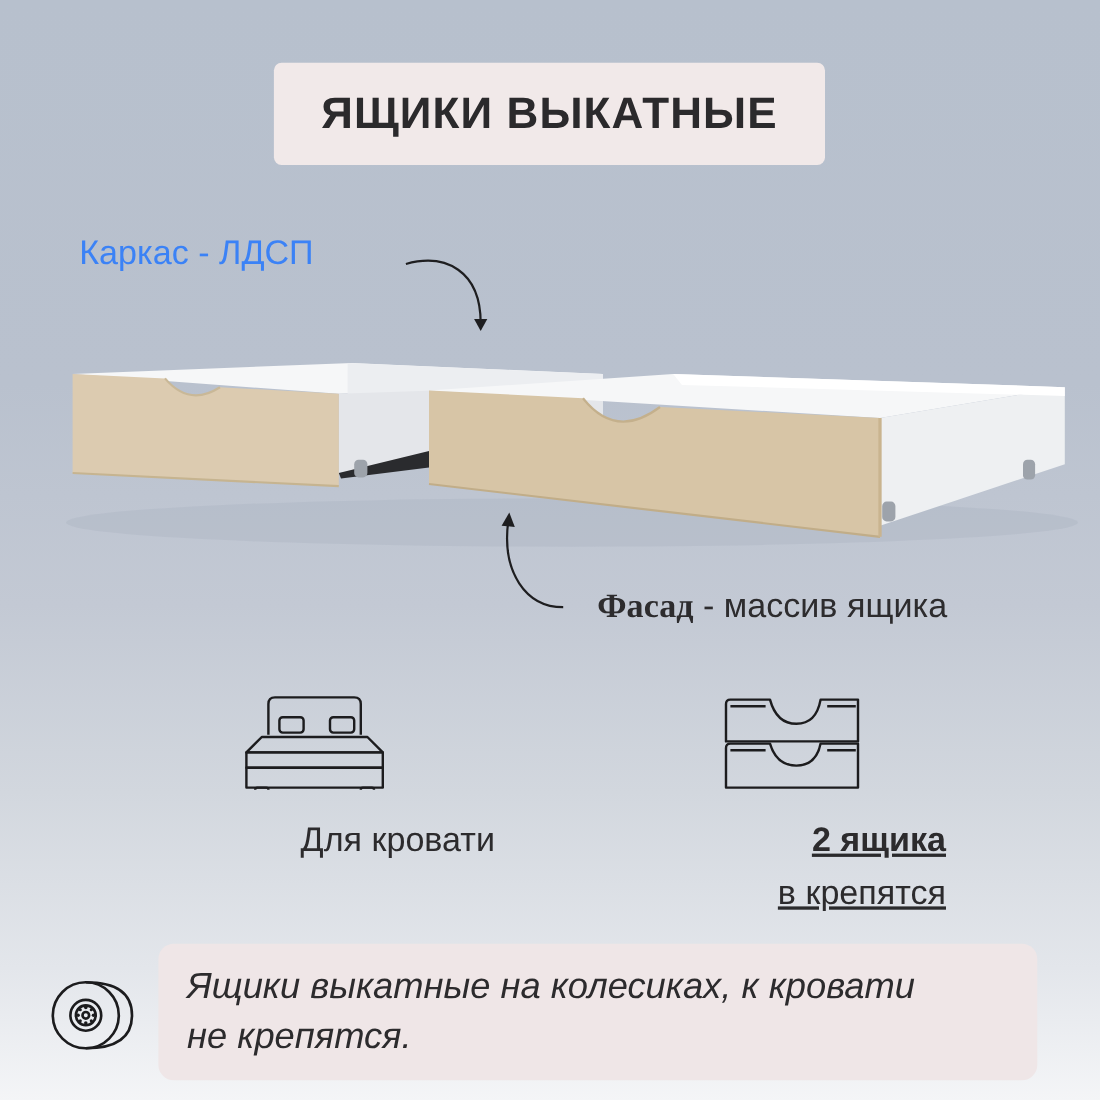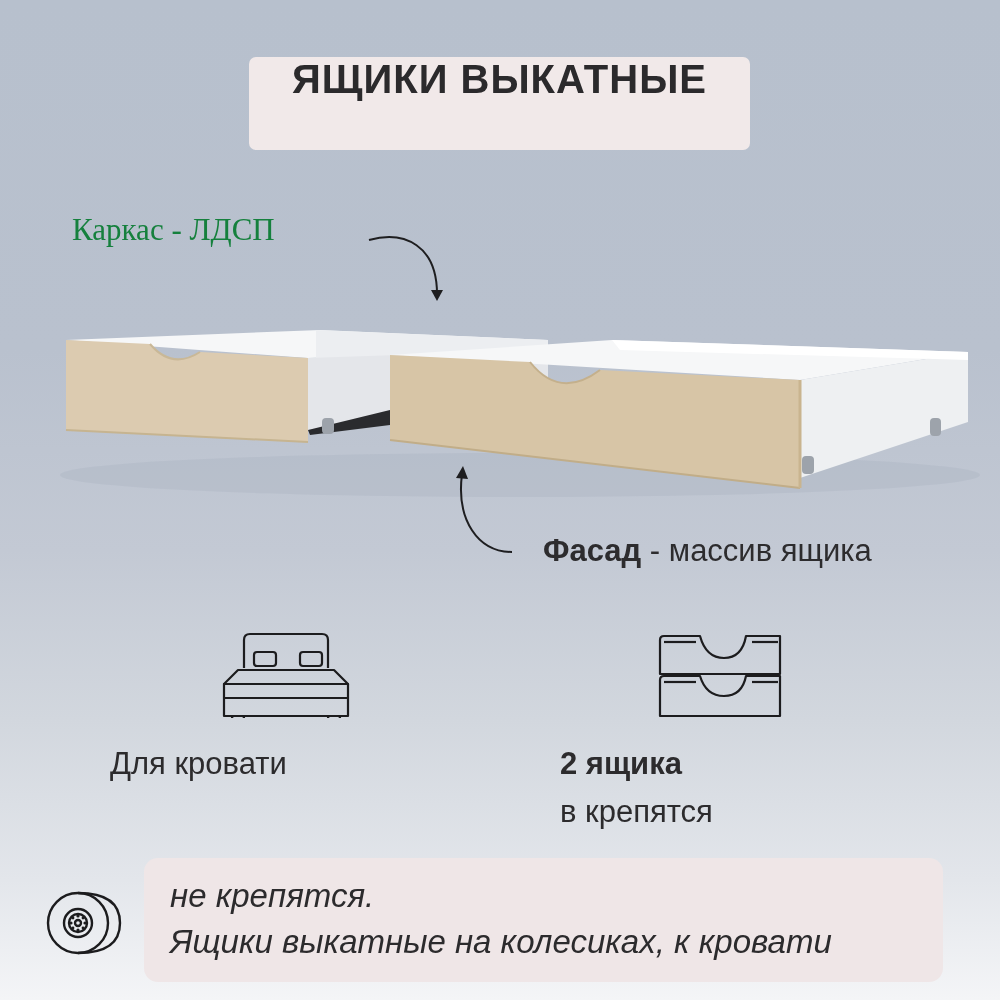--- a/index.html
+++ b/index.html
@@ -7,35 +7,35 @@
     width: 1000px; height: 1000px; position: relative; overflow: hidden;
     font-family: "Liberation Sans", "DejaVu Sans", sans-serif;
     color: #2a2a2c;
     background: linear-gradient(180deg, #b7c0cd 0%, #b9c1ce 35%, #c3c9d4 55%, #d2d7de 72%, #e3e6eb 88%, #f4f5f7 100%);
   }
   .abs { position: absolute; }
 
   .title-box {
     left: 249px; top: 57px; width: 501px; height: 93px;
     background: #f1e9e9; border-radius: 7px;
-    display: flex; justify-content: center;
+    display: flex; align-items: center; justify-content: center;
   }
   .title-box span {
     font-size: 40px; font-weight: bold; letter-spacing: 1px; color: #2b2a2c;
   }
 
-  .label-frame { left: 72px; top: 212px; font-size: 31px; color: #15803d; font-family: Liberation Serif, serif; }
+  .label-frame { left: 72px; top: 212px; font-size: 31px; color: #3b82f6; }
   .label-facade { left: 543px; top: 533px; font-size: 31px; color: #2d2c2e; }
-  .label-facade b { font-weight: bold; }
+  .label-facade b { font-weight: bold; font-family: Liberation Serif, serif; }
 
   .drawers { left: 0; top: 300px; width: 1000px; height: 220px; }
 
-  .feature { text-align: left; }
+  .feature { text-align: right; }
   .feature-bed { left: 110px; top: 740px; width: 340px; }
-  .feature-set { left: 560px; top: 740px; width: 300px; }
+  .feature-set { left: 560px; top: 740px; width: 300px; text-decoration: underline; }
   .feature .line { font-size: 31px; line-height: 48px; color: #2c2b2d; }
   .feature .bold { font-weight: bold; }
 
   .icon-bed { left: 210px; top: 628px; width: 140px; height: 90px; }
   .icon-stack { left: 652px; top: 628px; width: 130px; height: 90px; }
 
   .note-box {
     left: 144px; top: 858px; width: 799px; height: 124px;
     background: #efe6e7; border-radius: 14px;
   }
@@ -137,15 +137,15 @@
     <circle cx="27" cy="41" r="1.6"></circle>
       <circle cx="41" cy="41" r="1.6"></circle>
     <circle cx="29" cy="36" r="1.4"></circle>
       <circle cx="39" cy="36" r="1.4"></circle>
     <circle cx="29" cy="46" r="1.4"></circle>
       <circle cx="39" cy="46" r="1.4"></circle>
   </g>
 </svg>
 <div class="abs note-box"></div>
 <div class="abs note-text">
+  <div>Ящики выкатные на колесиках, к кровати</div>
   <div>не крепятся.</div>
-  <div>Ящики выкатные на колесиках, к кровати</div>
 </div>
 
 </body></html>

